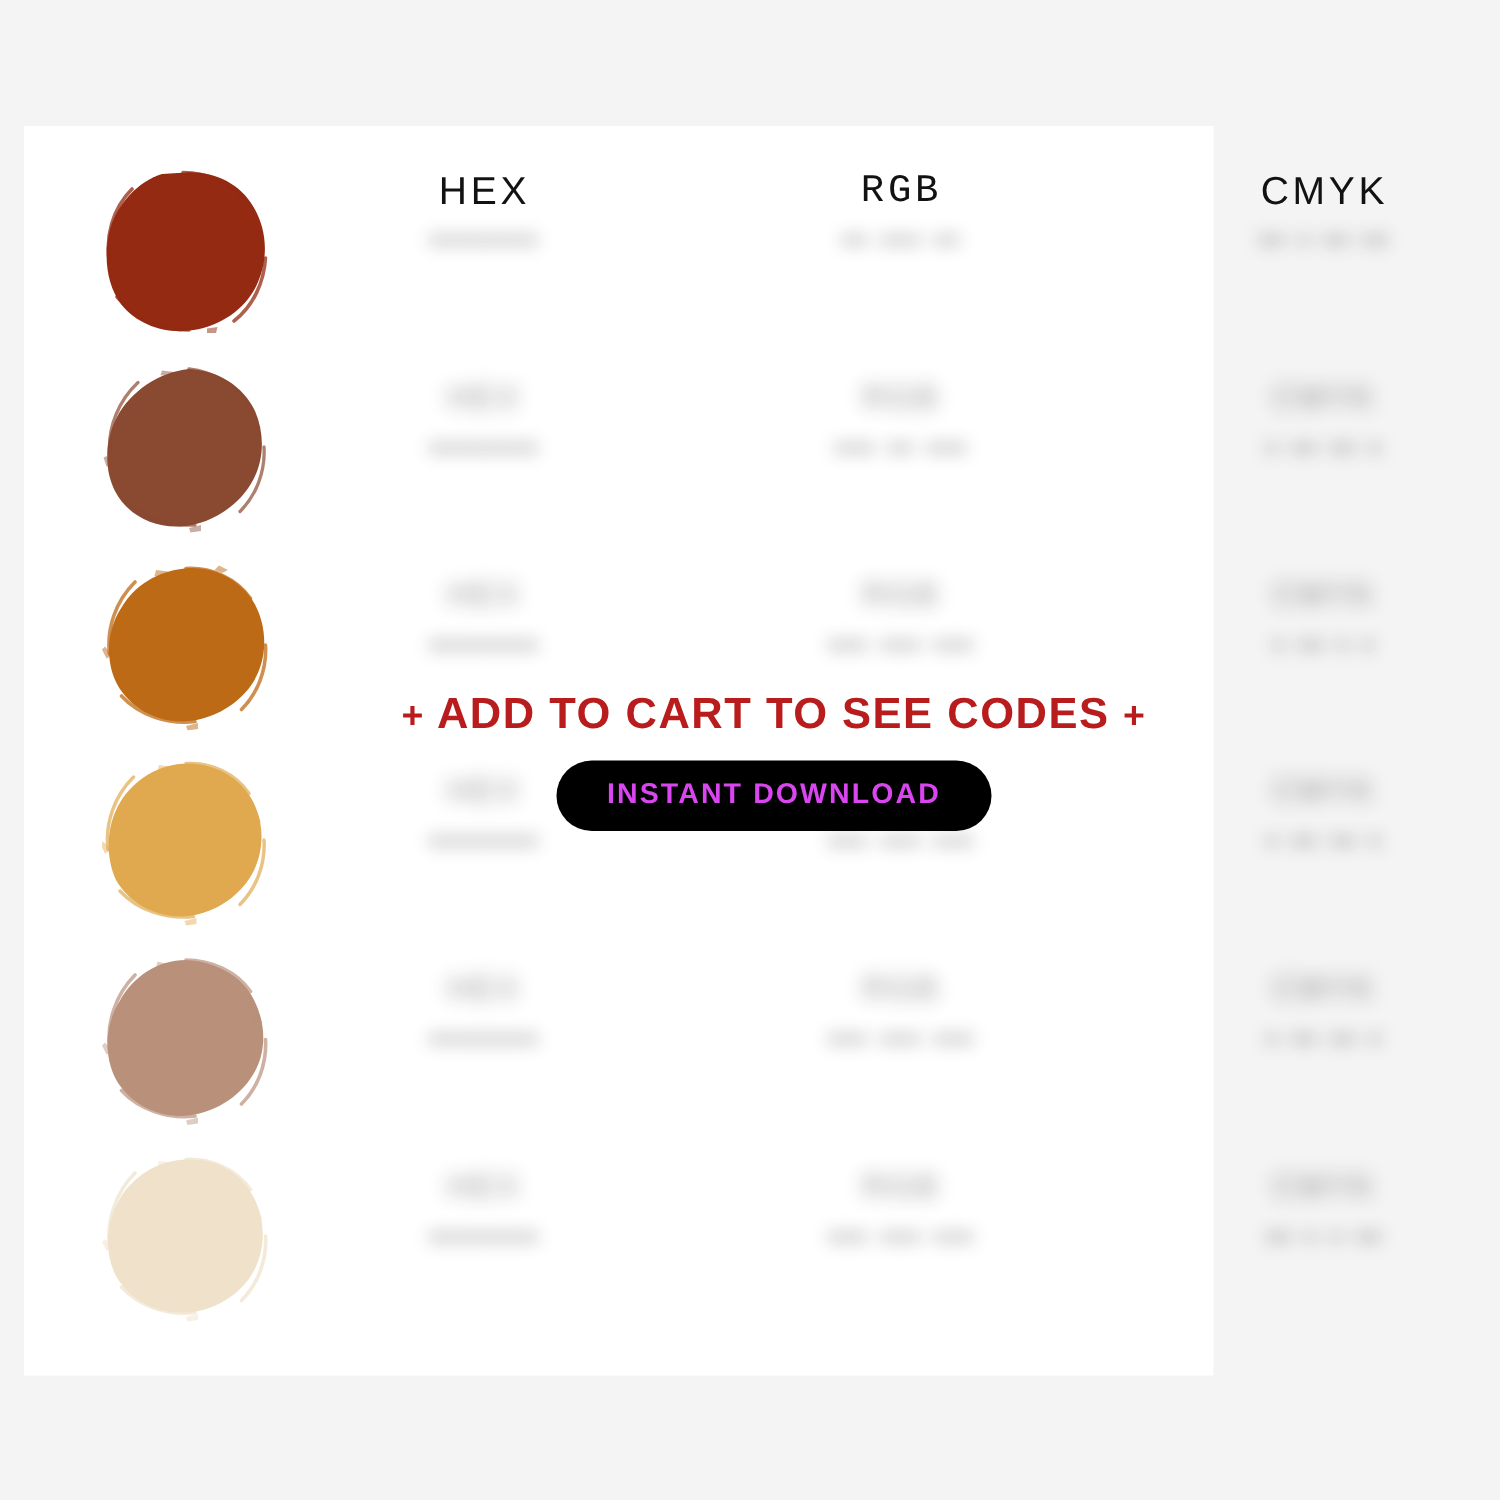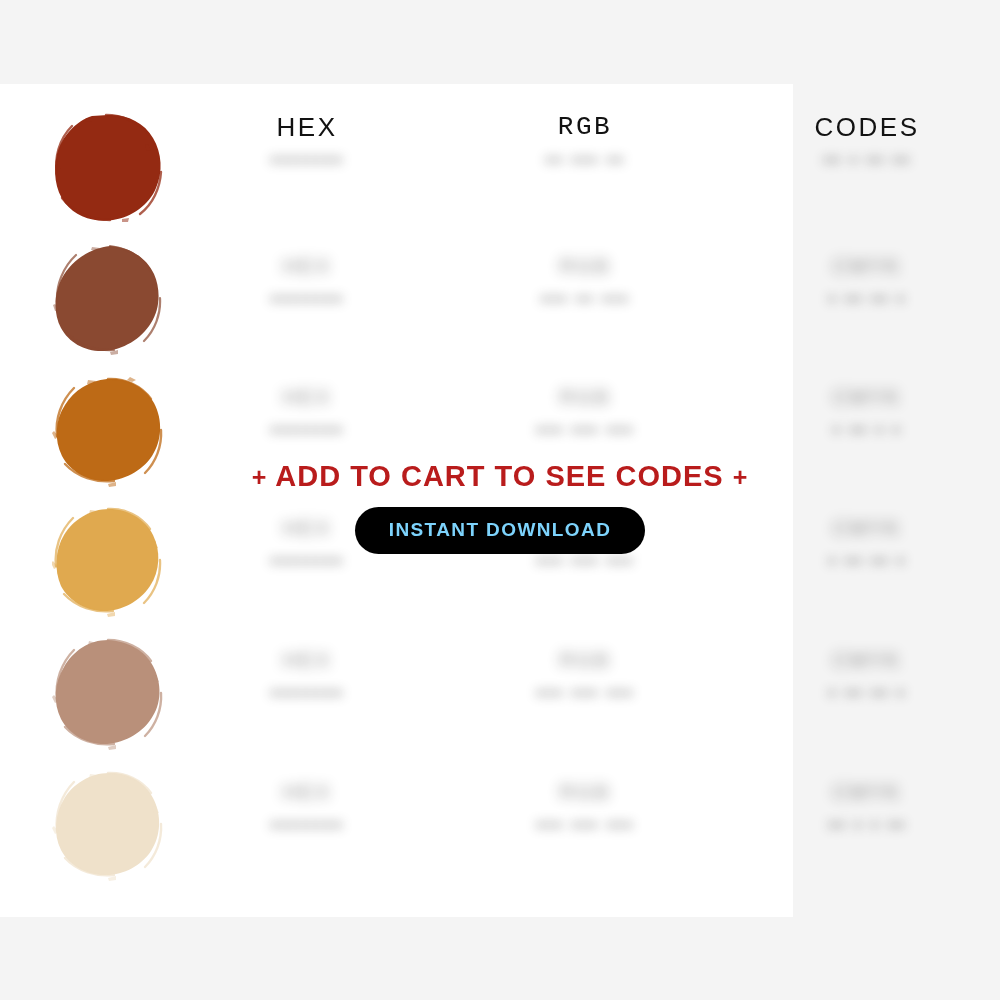--- a/index.html
+++ b/index.html
@@ -19,21 +19,21 @@
 
   
   .page {
     position: absolute;
     inset: 0;
     background: #f4f4f4;
   }
 
   .card {
     position: absolute;
-    left: 0;
+    left: 16px;
     top: 84px;
     width: 793px;
     height: 833px;
     background: #ffffff;
   }
 
   
   .palette {
     position: absolute;
     left: 0;
@@ -168,21 +168,21 @@
 
   .paywall-headline .plus {
     font-weight: 700;
     font-size: 25px;
   }
 
   .paywall-cta {
     display: inline-block;
     margin-top: 14px;
     background: #000000;
-    color: #7dd3fc;
+    color: #d946ef;
     font-size: 19px;
     font-weight: 700;
     letter-spacing: 1.4px;
     padding: 12px 34px 13px 34px;
     border-radius: 999px;
     border: none;
     cursor: pointer;
     font-family: "Liberation Sans", sans-serif;
   }
 </style>
@@ -191,21 +191,21 @@
 
 <div class="page">
 
   <div class="card">
 
     <div class="palette">
 
       <div class="column-headers">
         <div class="col-header hex">HEX</div>
         <div class="col-header rgb">RGB</div>
-        <div class="col-header cmyk">CODES</div>
+        <div class="col-header cmyk">CMYK</div>
       </div>
 
       <div class="row r0">
         <div class="swatch-wrap">
           <svg class="swatch-svg" viewBox="0 0 112 112" aria-hidden="true">
             <path d="M56 3 C74 2 92 10 101 26 C110 41 111 60 104 76 C97 93 80 105 61 108 C43 111 24 105 13 91 C3 78 1 59 5 42 C10 24 24 9 40 4 Z" fill="#942A12"></path>
             <path fill="none" stroke-width="2.4" stroke-linecap="round" opacity=".75" d="M20 14 C7 27 2 46 5 63 M10 86 C21 100 40 108 58 108 M88 102 C101 92 108 76 109 60 M96 22 C86 10 70 3 54 3" stroke="#942A12"></path>
             <path opacity=".5" d="M34 6 l7 1 -2 3 -6 -1z M96 32 l3 6 -4 1 -2 -6z M70 107 l7 -1 -1 4 -6 0z M5 52 l4 5 -4 2 -2 -6z" fill="#942A12"></path>
           </svg>
         </div>

